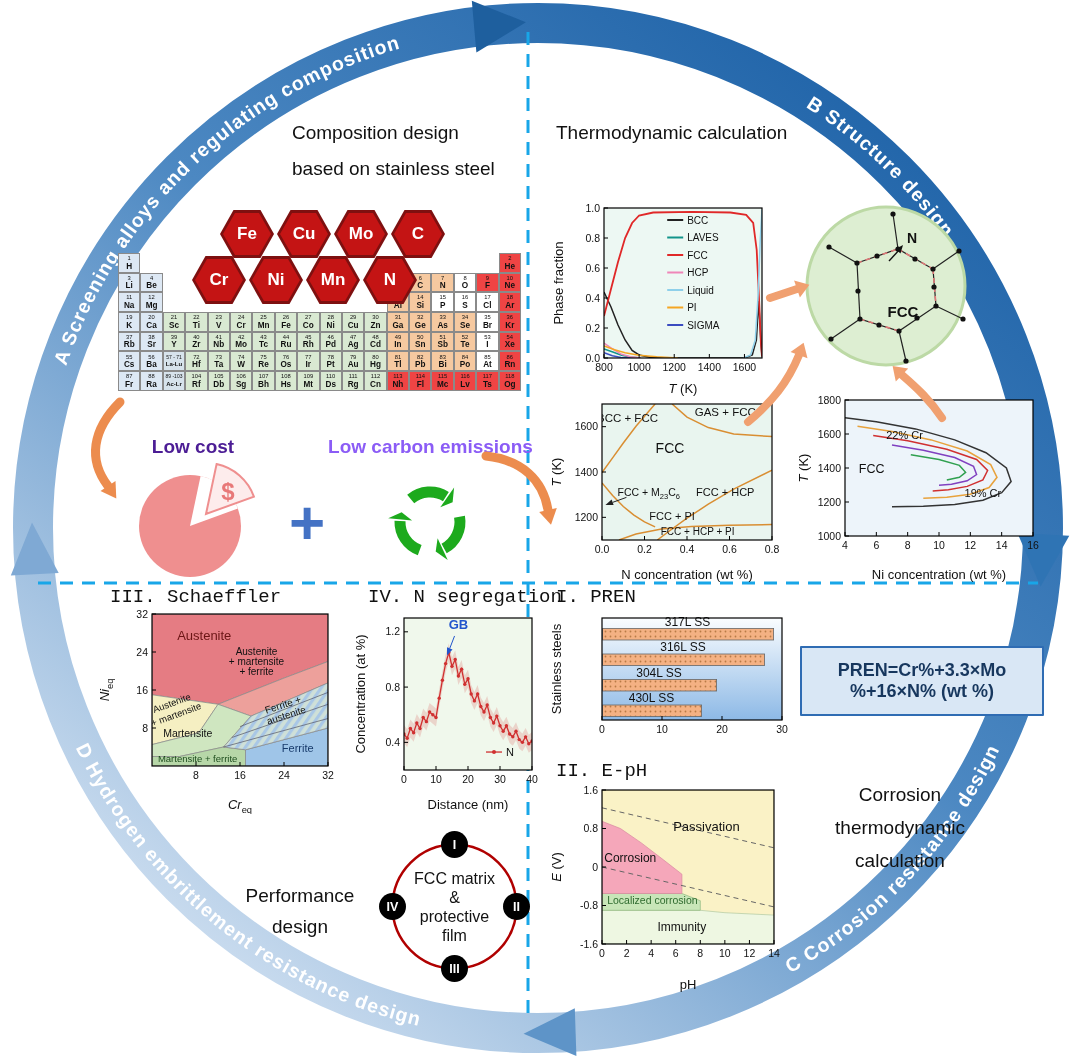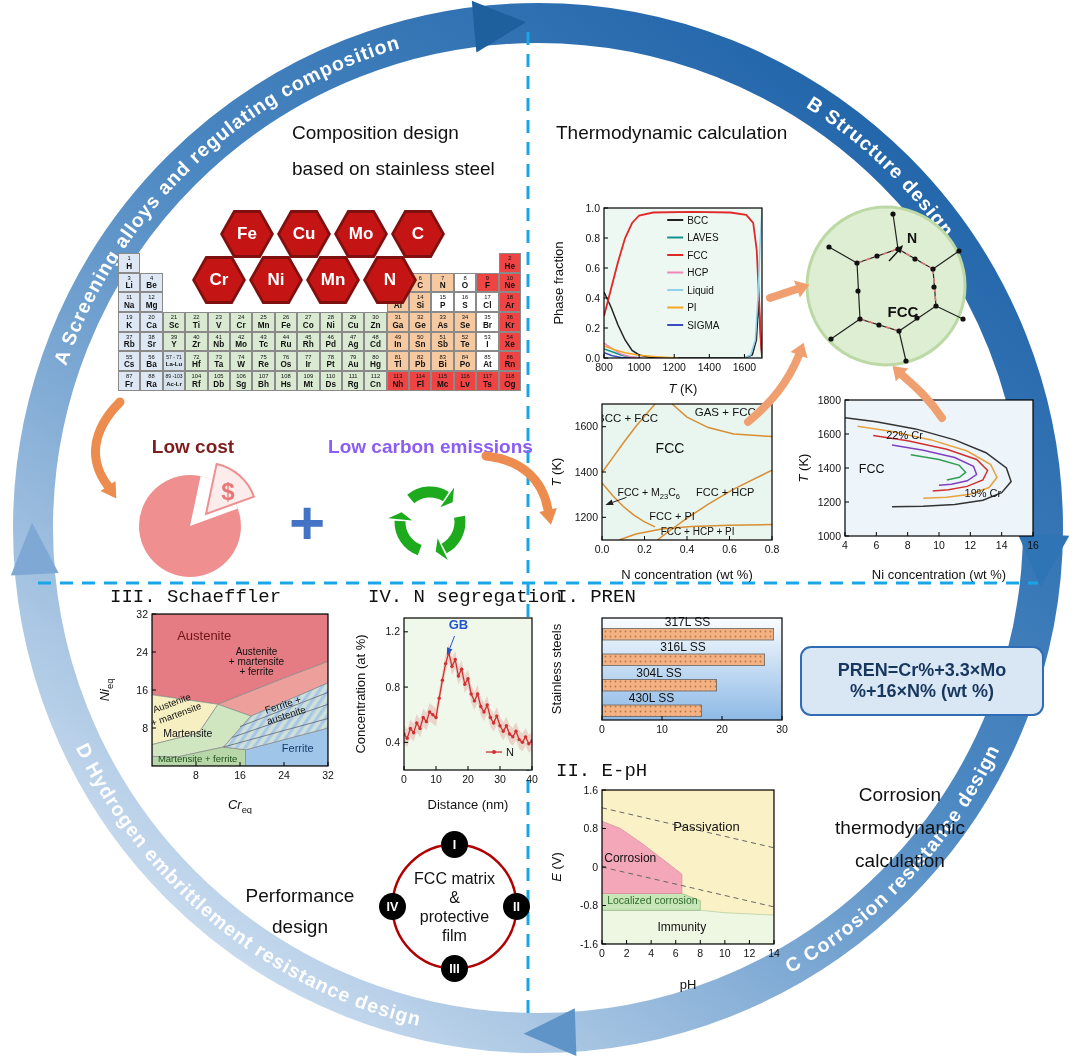--- a/index.html
+++ b/index.html
@@ -19,25 +19,25 @@
   .pwide .pnum{font-size:5px;}
   .pwide .psym{font-size:6px;}
   .cs{background:#dde8f4;}.cd{background:#d9e9d2;}.cp{background:#f6c9a0;}
   .cn{background:#ffffff;}.cg{background:#ef4444;}.cf{background:#d7e3ec;}
   .hexO{position:absolute;width:54px;height:48px;
         clip-path:polygon(25% 0,75% 0,100% 50%,75% 100%,25% 100%,0 50%);
         background:#7e1010;}
   .hexI{position:absolute;inset:3px;clip-path:polygon(25% 0,75% 0,100% 50%,75% 100%,25% 100%,0 50%);
         background:#c41414;display:flex;align-items:center;justify-content:center;
         color:#fff;font-weight:bold;font-size:17px;}
-  #lowcost{left:128px;top:436px;width:130px;font-weight:bold;color:#7f1d1d;}
+  #lowcost{left:128px;top:436px;width:130px;font-weight:bold;color:#4c1d95;}
   #lowcarbon{left:318px;top:436px;width:225px;font-weight:bold;color:#8b5cf6;}
   #plus{left:282px;top:488px;width:50px;font-size:62px;font-weight:bold;color:#4472c4;line-height:70px;}
   #pbox{left:800px;top:646px;width:240px;height:66px;background:#d9e7f5;border:2px solid #2f6cb3;
-        border-radius:11px;display:flex;flex-direction:column;align-items:center;justify-content:center;
+        border-radius:1px;display:flex;flex-direction:column;align-items:center;justify-content:center;
         font-size:18px;font-weight:bold;color:#17375e;white-space:nowrap;}
   #corrtext{left:790px;top:778px;width:220px;font-size:19px;line-height:33px;}
   #perftext{left:195px;top:860px;width:210px;font-size:19px;line-height:31px;margin-top:20px;}
   #cycle{left:372px;top:824px;width:165px;height:165px;}
   .cnode{position:absolute;width:27px;height:27px;border-radius:50%;background:#000;color:#fff;
          display:flex;align-items:center;justify-content:center;font-weight:bold;font-size:12.5px;}
   #cycletext{position:absolute;inset:32px;display:flex;flex-direction:column;align-items:center;
              justify-content:center;font-size:16px;line-height:19px;text-align:center;}
   svg text{font-family:"Liberation Sans",sans-serif;}
 </style>

